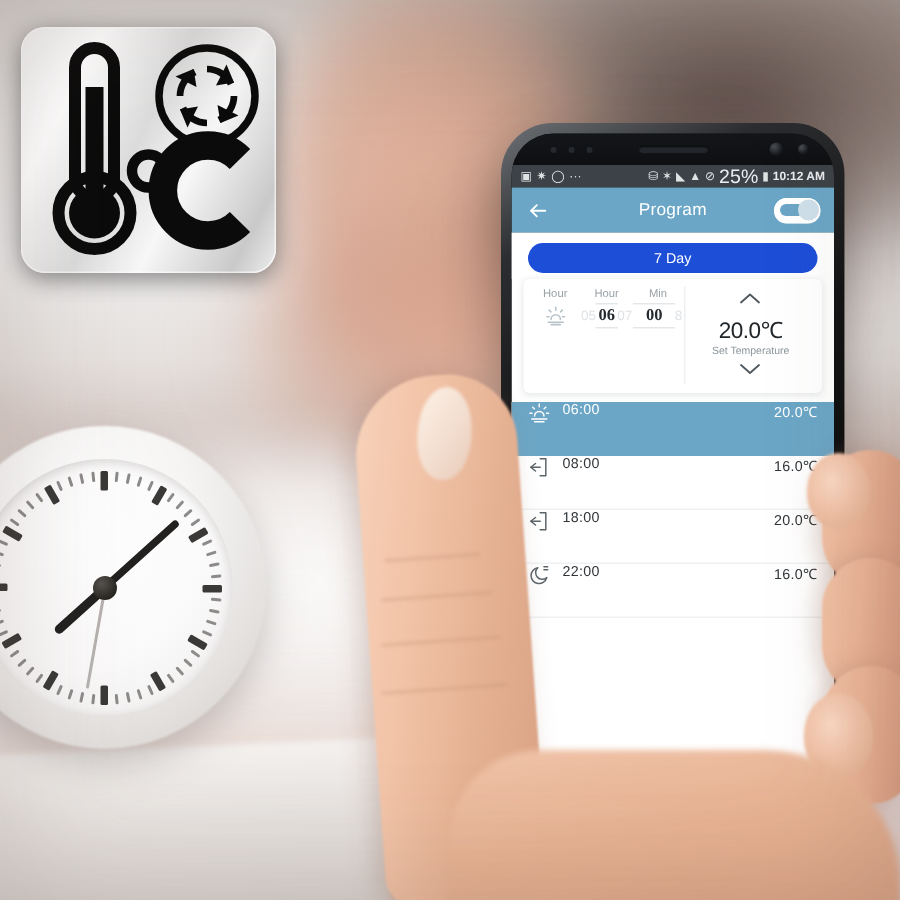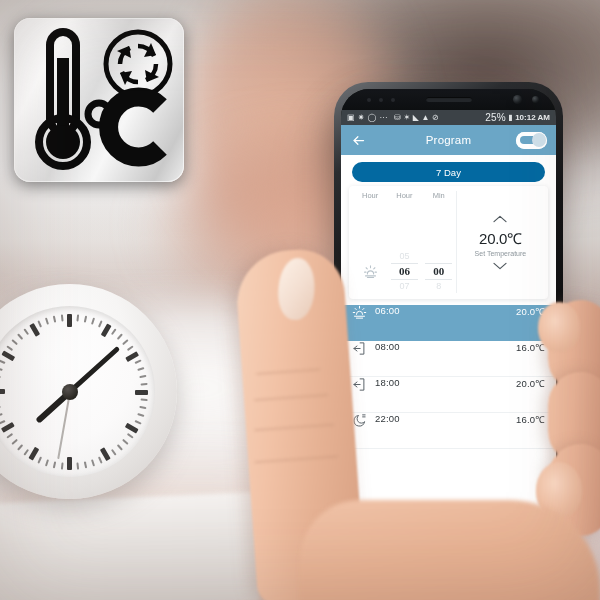--- a/index.html
+++ b/index.html
@@ -198,21 +198,21 @@
     align-items: center;
     padding: 0 6px;
     color: #e9ecee;
     font-size: 8px;
     letter-spacing: 0.1px;
   }
   .sb-left { display: flex; align-items: center; gap: 3px; }
   .sb-right { margin-left: auto; display: flex; align-items: center; gap: 2.5px; }
   .sb-ic { display: inline-block; line-height: 1; font-size: 8px; opacity: 0.95; }
   .sb-time { font-size: 8px; font-weight: bold; letter-spacing: 0; }
-  .sb-batt { font-size: 10px; margin-left: 44px; }
+  .sb-batt { font-size: 13px; }
 
   .appbar {
     flex: none;
     height: 30px;
     background: #6ba6c6;
     display: flex;
     align-items: center;
     padding: 0 9px;
     position: relative;
   }
@@ -257,21 +257,21 @@
     background: #ffffff;
     display: flex;
     flex-direction: column;
     min-height: 0;
   }
 
   .seven-day-wrap { padding: 7px 11px 4px 11px; background: #fff; }
   .seven-day {
     height: 20px;
     border-radius: 11px;
-    background: #0369a1;
+    background: #1d4ed8;
     color: #ffffff;
     font-size: 9.5px;
     display: flex; align-items: center; justify-content: center;
     cursor: pointer;
   }
 
   .daytabs {
     display: flex;
     align-items: center;
     padding: 4px 10px 7px 10px;
@@ -302,21 +302,21 @@
   }
   .picker-left { flex: 1.18; display: flex; flex-direction: column; }
   .picker-heads {
     display: flex;
     color: #9aa2a8;
     font-size: 7.5px;
     margin-bottom: 2px;
   }
   .picker-heads span { flex: 1; text-align: center; }
   .picker-cols { display: flex; align-items: stretch; }
-  .pcol { flex: 1; display: flex; flex-direction: column; align-items: center; justify-content: center; margin-top: 48px; }
+  .pcol { flex: 1; display: flex; flex-direction: row; align-items: center; justify-content: center; }
   .pcol .ghost { font-size: 9px; color: #dfe3e6; height: 13px; line-height: 13px; }
   .pcol .sel {
     font-size: 11px; color: #242a2e; font-weight: bold;
     height: 15px; line-height: 15px;
     width: 80%;
     text-align: center;
     border-top: 1px solid #e3e7ea;
     border-bottom: 1px solid #e3e7ea;
     font-family: Liberation Serif, serif;
   }

